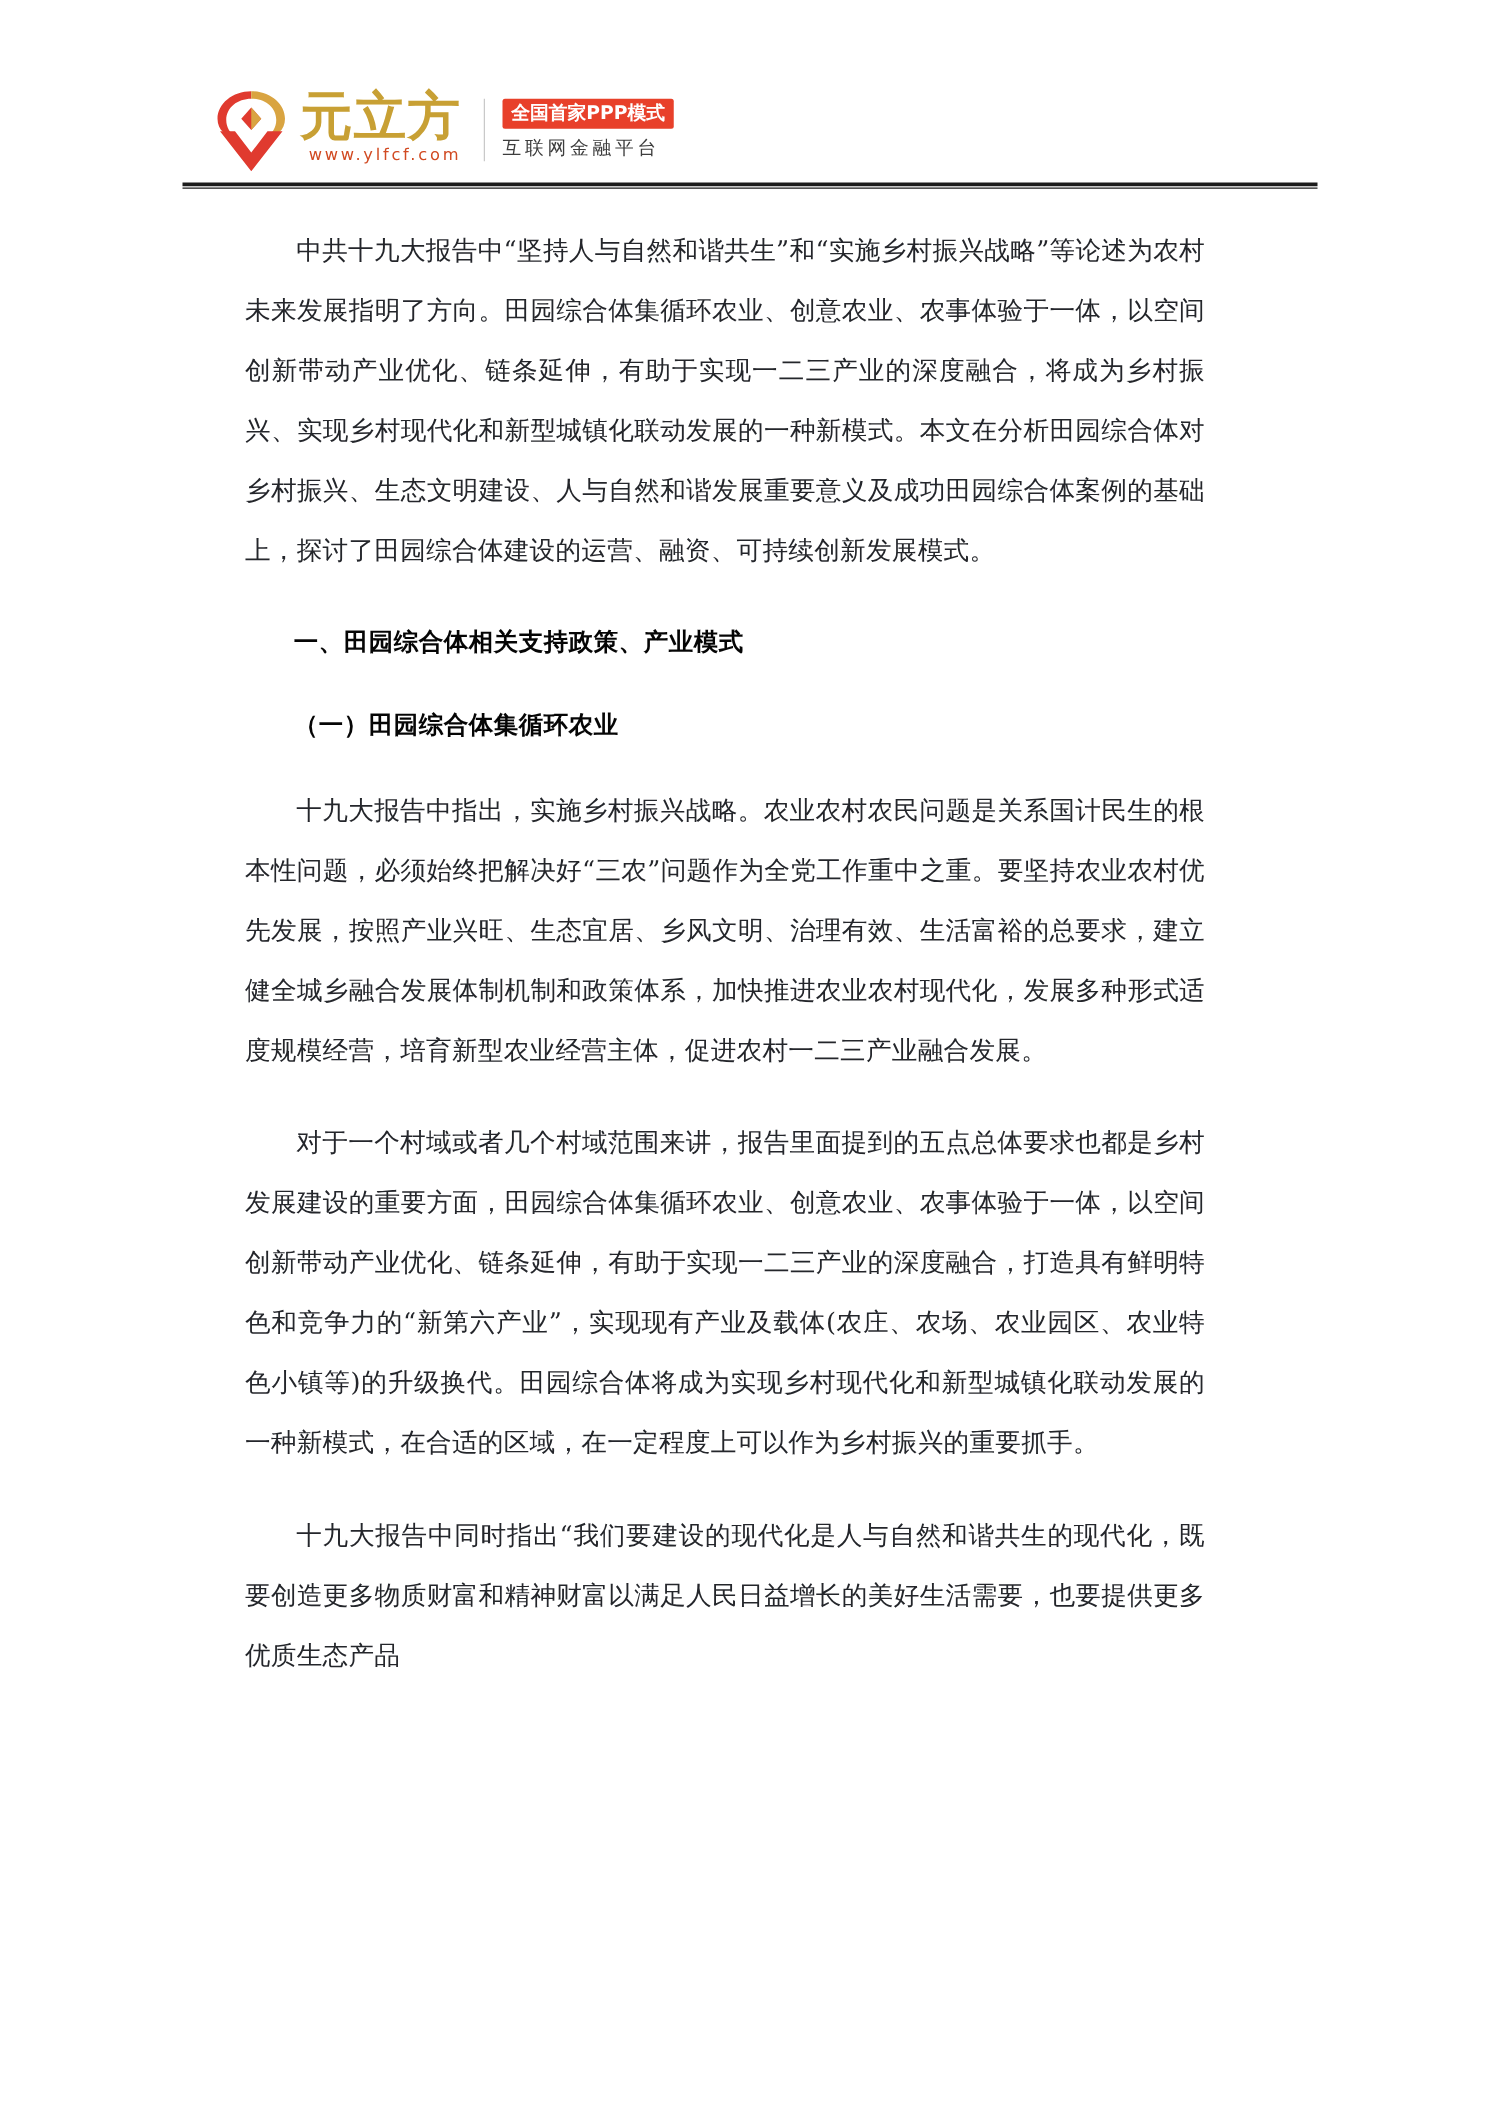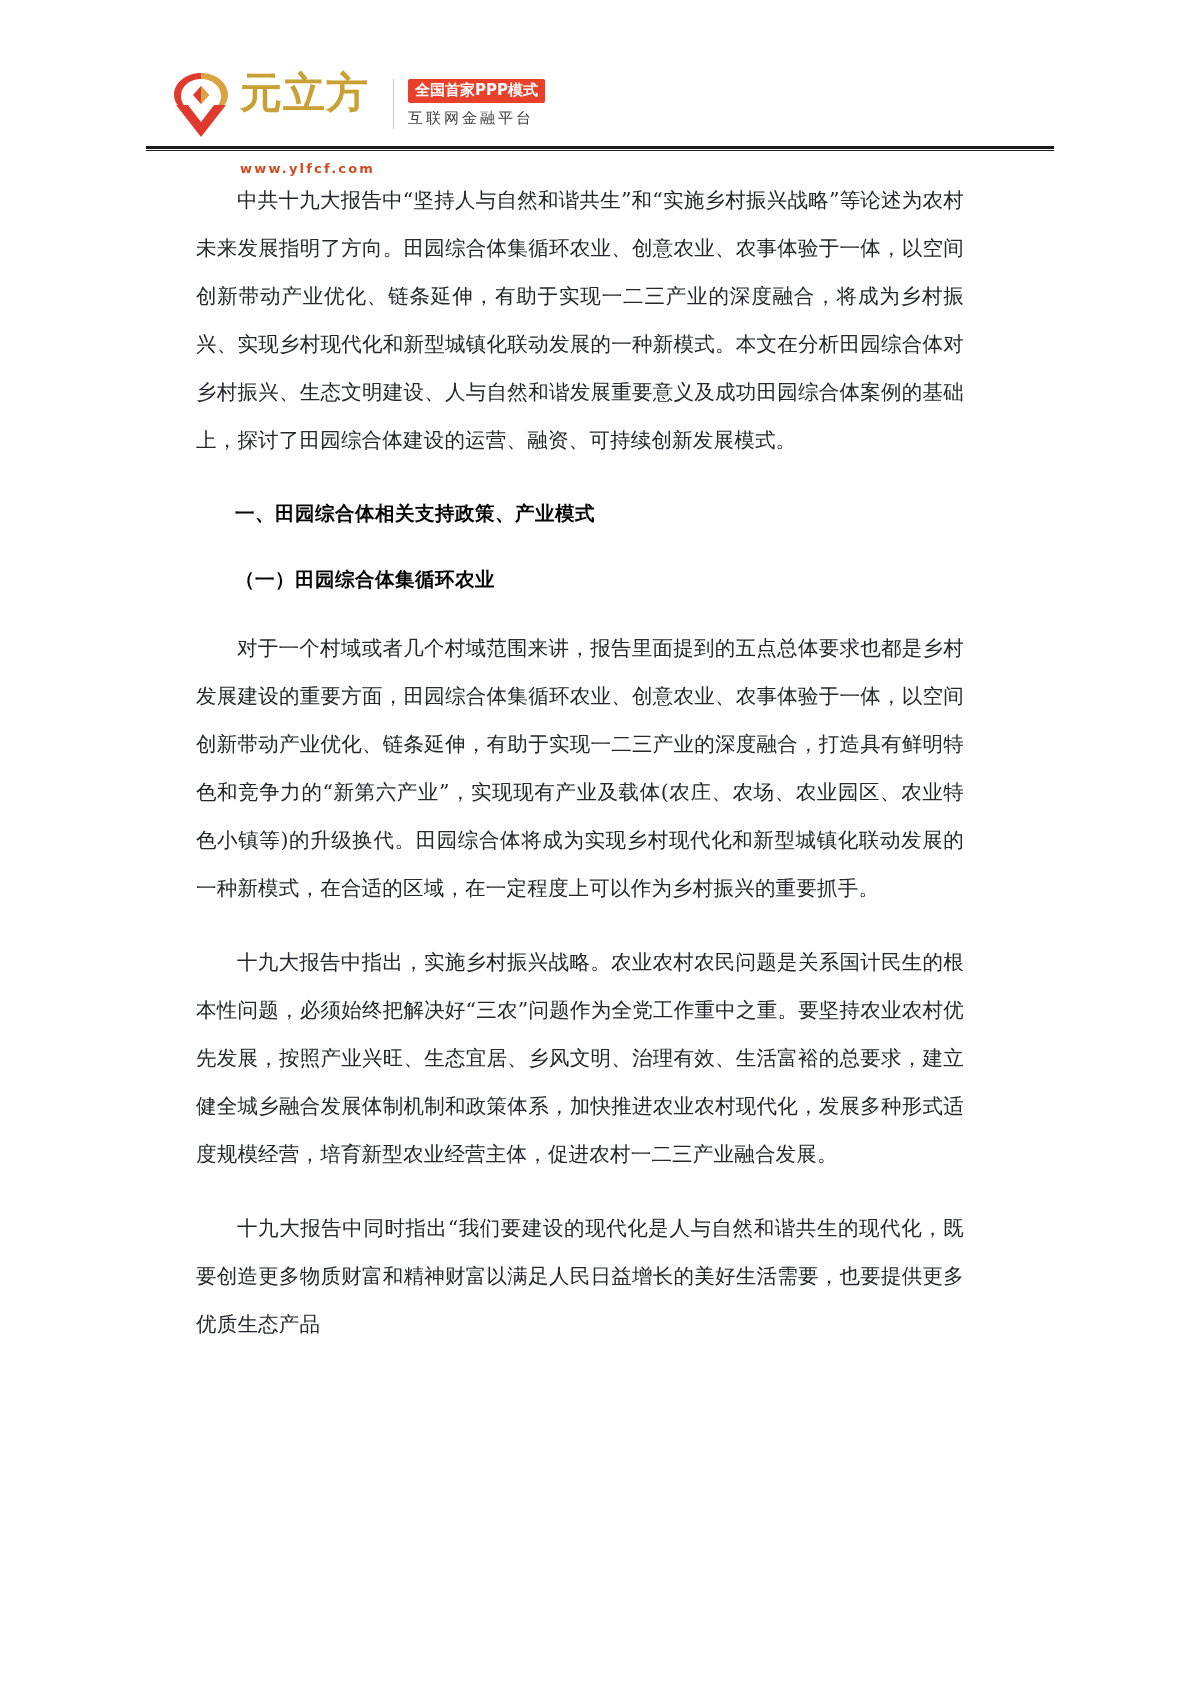--- a/index.html
+++ b/index.html
@@ -50,37 +50,36 @@
   }
 
   .logo-mark svg { display: block; }
 
   .logo-wordmark {
     margin-left: 8px;
     display: flex;
     flex-direction: column;
     justify-content: flex-start;
     height: 66px;
-    gap: 44px;
   }
 
   .logo-cn {
     font-family: "DejaVu Sans", "Liberation Sans", sans-serif;
     font-size: 42px;
     font-weight: bold;
     line-height: 44px;
     letter-spacing: 1px;
     color: #c8a034;
     white-space: nowrap;
   }
 
   .logo-url {
     font-family: "DejaVu Sans", "Liberation Sans", sans-serif;
     font-size: 13px;
-    font-weight: bold;
+    font-weight: normal;
     letter-spacing: 2.2px;
     color: #d14a22;
     line-height: 16px;
     margin-top: 2px;
     white-space: nowrap;
     text-align: right;
   }
 
   .logo-divider-v {
     width: 1px;
@@ -244,23 +243,23 @@
 
   <div class="doc">
 
 
     <p class="body-text">中共十九大报告中“坚持人与自然和谐共生”和“实施乡村振兴战略”等论述为农村未来发展指明了方向。田园综合体集循环农业、创意农业、农事体验于一体，以空间创新带动产业优化、链条延伸，有助于实现一二三产业的深度融合，将成为乡村振兴、实现乡村现代化和新型城镇化联动发展的一种新模式。本文在分析田园综合体对乡村振兴、生态文明建设、人与自然和谐发展重要意义及成功田园综合体案例的基础上，探讨了田园综合体建设的运营、融资、可持续创新发展模式。</p>
 
     <h2 class="heading-1">一、田园综合体相关支持政策、产业模式</h2>
 
     <h3 class="heading-2">（一）田园综合体集循环农业</h3>
 
+    <p class="body-text">十九大报告中指出，实施乡村振兴战略。农业农村农民问题是关系国计民生的根本性问题，必须始终把解决好“三农”问题作为全党工作重中之重。要坚持农业农村优先发展，按照产业兴旺、生态宜居、乡风文明、治理有效、生活富裕的总要求，建立健全城乡融合发展体制机制和政策体系，加快推进农业农村现代化，发展多种形式适度规模经营，培育新型农业经营主体，促进农村一二三产业融合发展。</p>
+
     <p class="body-text">对于一个村域或者几个村域范围来讲，报告里面提到的五点总体要求也都是乡村发展建设的重要方面，田园综合体集循环农业、创意农业、农事体验于一体，以空间创新带动产业优化、链条延伸，有助于实现一二三产业的深度融合，打造具有鲜明特色和竞争力的“新第六产业”，实现现有产业及载体(农庄、农场、农业园区、农业特色小镇等)的升级换代。田园综合体将成为实现乡村现代化和新型城镇化联动发展的一种新模式，在合适的区域，在一定程度上可以作为乡村振兴的重要抓手。</p>
 
-    <p class="body-text">十九大报告中指出，实施乡村振兴战略。农业农村农民问题是关系国计民生的根本性问题，必须始终把解决好“三农”问题作为全党工作重中之重。要坚持农业农村优先发展，按照产业兴旺、生态宜居、乡风文明、治理有效、生活富裕的总要求，建立健全城乡融合发展体制机制和政策体系，加快推进农业农村现代化，发展多种形式适度规模经营，培育新型农业经营主体，促进农村一二三产业融合发展。</p>
-
     <p class="body-text">十九大报告中同时指出“我们要建设的现代化是人与自然和谐共生的现代化，既要创造更多物质财富和精神财富以满足人民日益增长的美好生活需要，也要提供更多优质生态产品</p>
 
   </div>
 
   <div class="clip-bottom"></div>
 
 </div>
 
 </body></html>

